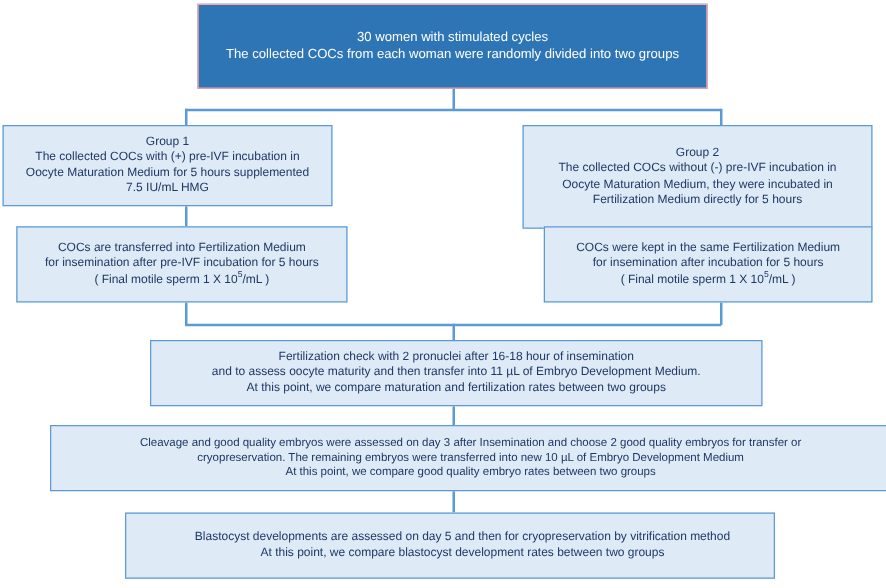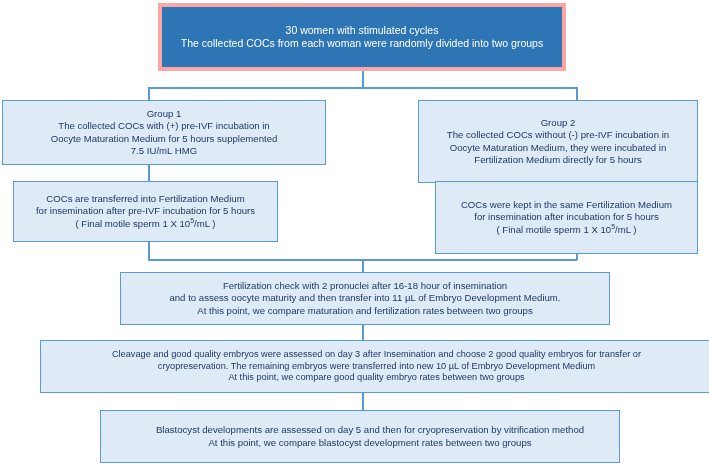--- a/index.html
+++ b/index.html
@@ -26,21 +26,21 @@
     z-index: 2;
   }
   .node .txt {
     display: block;
     width: 100%;
     padding: 0 4px;
     white-space: pre-line;
   }
   .node.header {
     background: #2E75B6;
-    border: 4px solid #fca5a5;
+    border: 1px solid #fca5a5;
     color: #ffffff;
     font-size: 10.5px;
   }
   .node.light {
     background: #DEEAF6;
     border: 1.4px solid #5B9BD5;
     color: #1F3864;
     font-size: 9.6px;
   }
   .connector {
@@ -82,33 +82,33 @@
   <div class="connector v-line" style="left:362px; top:259px; height:13px;"></div>
 
   <div class="connector v-line" style="left:362px; top:325px; height:15px;"></div>
 
   <div class="connector v-line" style="left:362px; top:393px; height:17px;"></div>
 
   <div class="node header" style="left:158px; top:3px; width:408px; height:68px;">
     <span class="txt"><span>30 women with stimulated cycles</span><br><span>The collected COCs from each woman were randomly divided into two groups</span></span>
   </div>
 
-  <div class="node light" style="left:2px; top:100px; width:324px; height:65px;">
+  <div class="node light" style="left:2px; top:100px; width:264px; height:65px;">
     <span class="txt"><span>Group 1</span><br><span>The collected COCs with (+) pre-IVF incubation in</span><br><span>Oocyte Maturation Medium for 5 hours supplemented</span><br><span>7.5 IU/mL HMG</span></span>
   </div>
 
   <div class="node light" style="left:418px; top:100px; width:280px; height:83px;">
     <span class="txt"><span>Group 2</span><br><span>The collected COCs without (-) pre-IVF incubation in</span><br><span>Oocyte Maturation Medium, they were incubated in</span><br><span>Fertilization Medium directly for 5 hours</span></span>
   </div>
 
   <div class="node light" style="left:13px; top:181px; width:265px; height:61px;">
     <span class="txt"><span>COCs are transferred into Fertilization Medium</span><br><span>for insemination after pre-IVF incubation for 5 hours</span><br><span><span>( Final motile sperm 1 X 10</span><sup>5</sup><span>/mL )</span></span></span>
   </div>
 
-  <div class="node light" style="left:435px; top:181px; width:263px; height:73px;">
+  <div class="node light" style="left:435px; top:181px; width:263px; height:61px;">
     <span class="txt"><span>COCs were kept in the same Fertilization Medium</span><br><span>for insemination after incubation for 5 hours</span><br><span><span>( Final motile sperm 1 X 10</span><sup>5</sup><span>/mL )</span></span></span>
   </div>
 
   <div class="node light" style="left:120px; top:272px; width:490px; height:53px;">
     <span class="txt"><span>Fertilization check with 2 pronuclei after 16-18 hour of insemination</span><br><span>and to assess oocyte maturity and then transfer into 11 µL of Embryo Development Medium.</span><br><span>At this point, we compare maturation and fertilization rates between two groups</span></span>
   </div>
 
   <div class="node light" style="left:20px; top:340px; width:673px; height:53px; font-size:9.2px;margin-left:20px;">
     <span class="txt"><span>Cleavage and good quality embryos were assessed on day 3 after Insemination and choose 2 good quality embryos for transfer or</span><br><span>cryopreservation. The remaining embryos were transferred into new 10 µL of Embryo Development Medium</span><br><span>At this point, we compare good quality embryo rates between two groups</span></span>
   </div>

